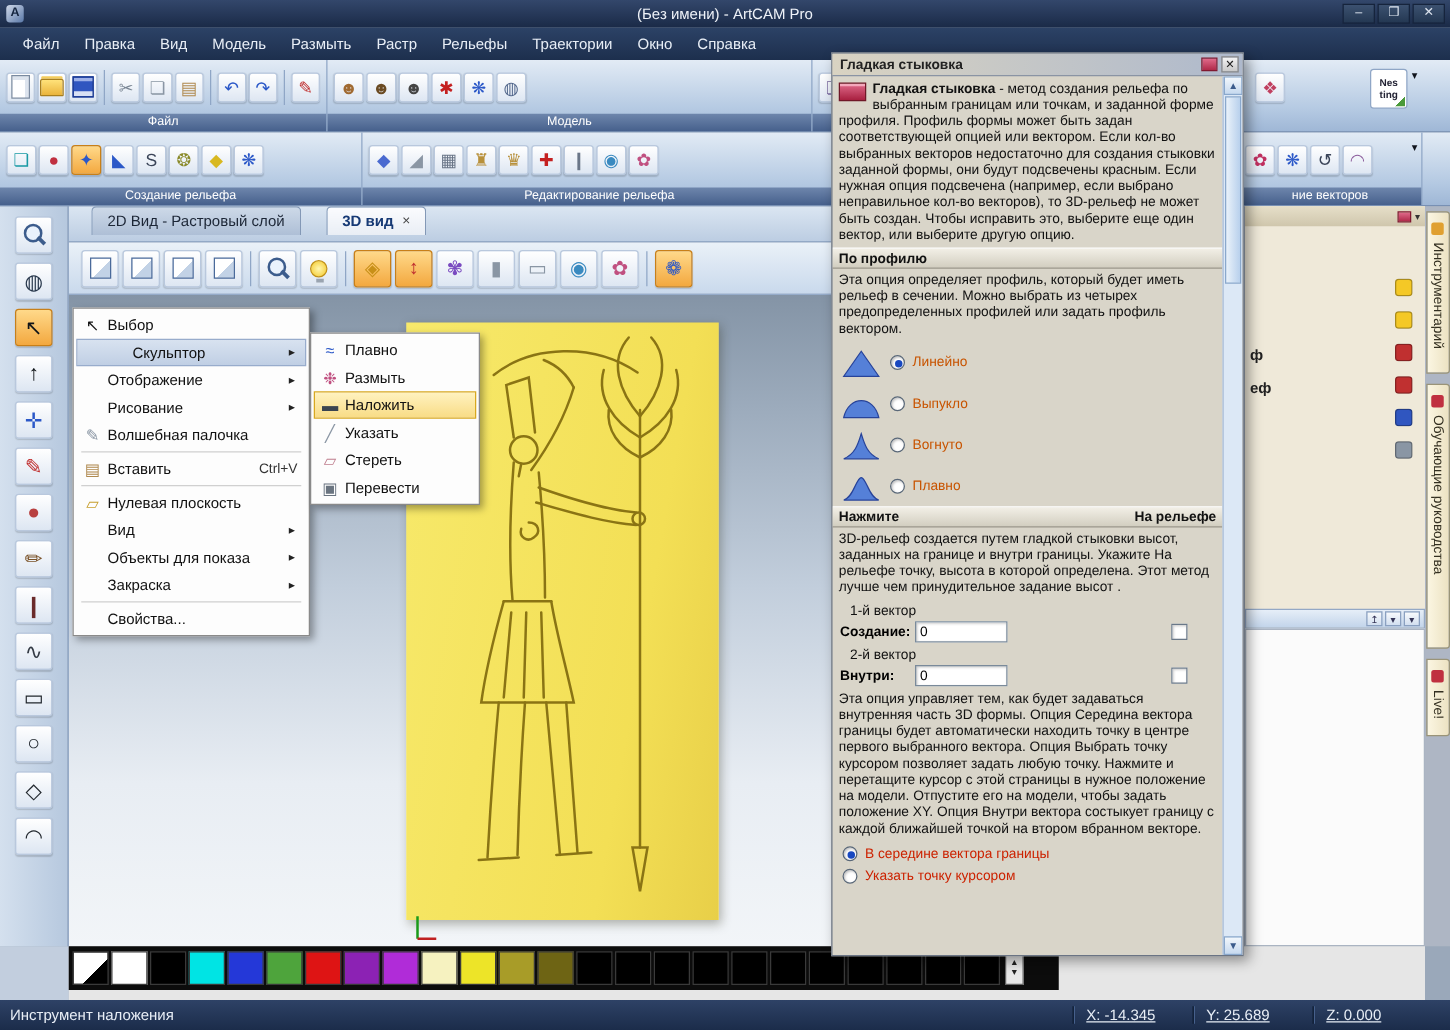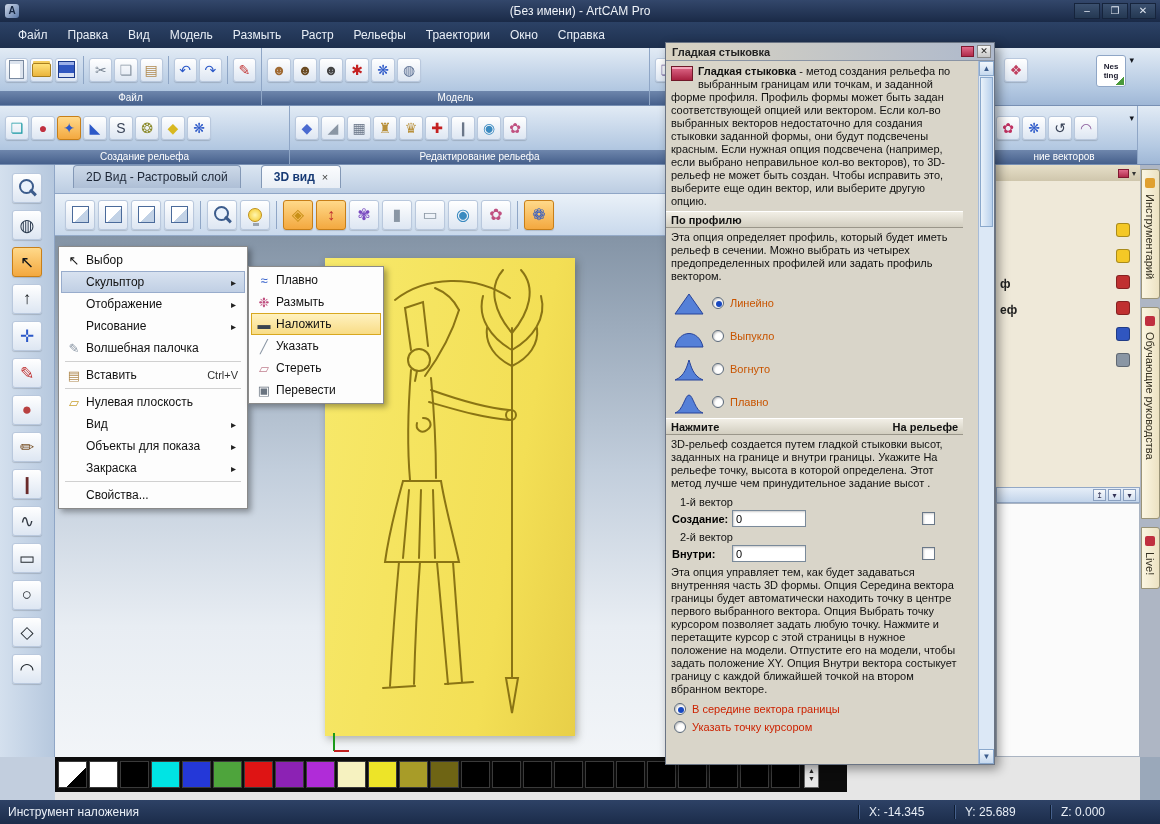--- a/index.html
+++ b/index.html
@@ -99,21 +99,21 @@
   
   .menu{position:absolute;background:#fdfdfd;border:1px solid #8a8a8a;padding:2px;
     box-shadow:3px 3px 6px rgba(0,0,0,.35);font-size:12px;z-index:40;}
   #ctxmenu{left:58px;top:246px;width:190px;}
   #submenu{left:248px;top:266px;width:136px;z-index:41;}
   .cm-item{display:flex;align-items:center;height:22px;border:1px solid transparent;}
   .cm-icon{width:24px;text-align:center;font-size:13px;flex:none;}
   .cm-label{flex:1;color:#111;white-space:nowrap;}
   .cm-short{color:#333;margin-right:6px;font-size:11px;}
   .cm-arrow{width:13px;font-size:10px;color:#222;}
-  .cm-item.hl{background:linear-gradient(#d8e2f0,#c0cfe4);border-color:#98accc;}
+  .cm-item.hl{background:linear-gradient(#d8e2f0,#c0cfe4);border-color:#98accc;padding-left:20px;}
   .cm-item.hly{background:linear-gradient(#fff2c0,#f8dc86);border-color:#d8a820;}
   .cm-sep{height:1px;background:#d0d0d0;margin:2px 4px;}
 
   
   #rightpanel{position:absolute;left:995px;top:165px;width:145px;height:592px;z-index:10;
     background:#efe9d9;border-left:1px solid #9aa4b4;}
   .rp-top{position:absolute;left:0;right:0;top:0;height:16px;
     background:linear-gradient(#e6dfc9,#cfc6ac);display:flex;justify-content:flex-end;
     align-items:center;gap:3px;padding:0 4px;}
   .rp-book{width:11px;height:9px;background:linear-gradient(#e06a8a,#b02a4a);border:1px solid #801830;}
@@ -142,34 +142,34 @@
   #colorbar{position:absolute;left:0;top:0;width:792px;height:35px;background:#0c0c0c;
     display:flex;align-items:center;padding-left:3px;gap:2px;}
   .swatch{width:29px;height:27px;border:1px solid #3a3a3a;flex:none;}
   .swatch.split{background:linear-gradient(135deg,#fff 0 62%,#000 62%);}
   .swatch-ctrl{width:15px;height:27px;margin-left:2px;background:#e8e8e8;border:1px solid #666;
     display:flex;flex-direction:column;align-items:center;justify-content:center;font-size:7px;color:#222;line-height:8px;}
 
   #statusbar{position:absolute;left:0;top:800px;width:100%;height:24px;z-index:20;
     background:linear-gradient(#2e4266,#1b2c4a);display:flex;align-items:center;color:#e8eef6;font-size:12px;}
   .sb-tool{margin-left:8px;}
-  #sb-cells{margin-left:auto;display:flex;margin-right:14px;}
+  #sb-cells{margin-left:auto;display:flex;margin-right:14px;text-decoration:underline;}
   .sb-cell{width:96px;border-left:1px solid #0e1c32;box-shadow:inset 1px 0 0 #46608c;padding-left:10px;}
 
   
   #dialog{position:absolute;left:665px;top:42px;width:330px;height:723px;z-index:60;
     background:#d9d5c9;border:1px solid #6a7484;box-shadow:4px 4px 10px rgba(0,0,0,.4);
     display:flex;flex-direction:column;}
   .dlg-title{height:18px;flex:none;background:linear-gradient(90deg,#d9d3c2,#aeb9cc);
     display:flex;align-items:center;padding:0 3px;border-bottom:1px solid #8a94a4;}
   .dlg-title-text{font-size:11px;font-weight:bold;color:#222;flex:1;padding-left:3px;}
   .dlg-book{width:13px;height:11px;background:linear-gradient(#e06a8a,#b02a4a);border:1px solid #801830;margin-right:3px;}
   .dlg-close{width:14px;height:13px;background:linear-gradient(#f4f4f4,#c8c8c8);border:1px solid #888;
     font-size:9px;line-height:11px;text-align:center;color:#222;}
-  .dlg-body{flex:1;display:flex;overflow:hidden;gap:15px;}
+  .dlg-body{flex:1;display:flex;overflow:hidden;}
   .dlg-content{flex:1;overflow:hidden;}
   .dlg-scroll{width:16px;flex:none;background:#dce8f6;border-left:1px solid #a8bcd8;display:flex;flex-direction:column;}
   .ds-btn{height:15px;flex:none;background:linear-gradient(#f2f7fc,#c6d9ef);border:1px solid #8aa8cc;
     color:#3c5c8c;font-size:8px;text-align:center;line-height:13px;}
   .ds-thumb{height:150px;flex:none;background:linear-gradient(90deg,#eaf2fa,#b8d0ec);border:1px solid #8aa8cc;margin:1px;}
   .ds-track{flex:1;}
   .dlg-intro{padding:4px 5px 3px 5px;font-size:11px;line-height:13px;color:#111;}
   .intro-book{float:left;width:22px;height:15px;margin:1px 5px 1px 0;
     background:linear-gradient(#e06a8a,#a82040);border:1px solid #701828;box-shadow:inset 0 2px 0 #f4a8bc;}
   .sec-bar{height:17px;background:linear-gradient(#f2efe6,#d2cec0);border-top:1px solid #fff;

